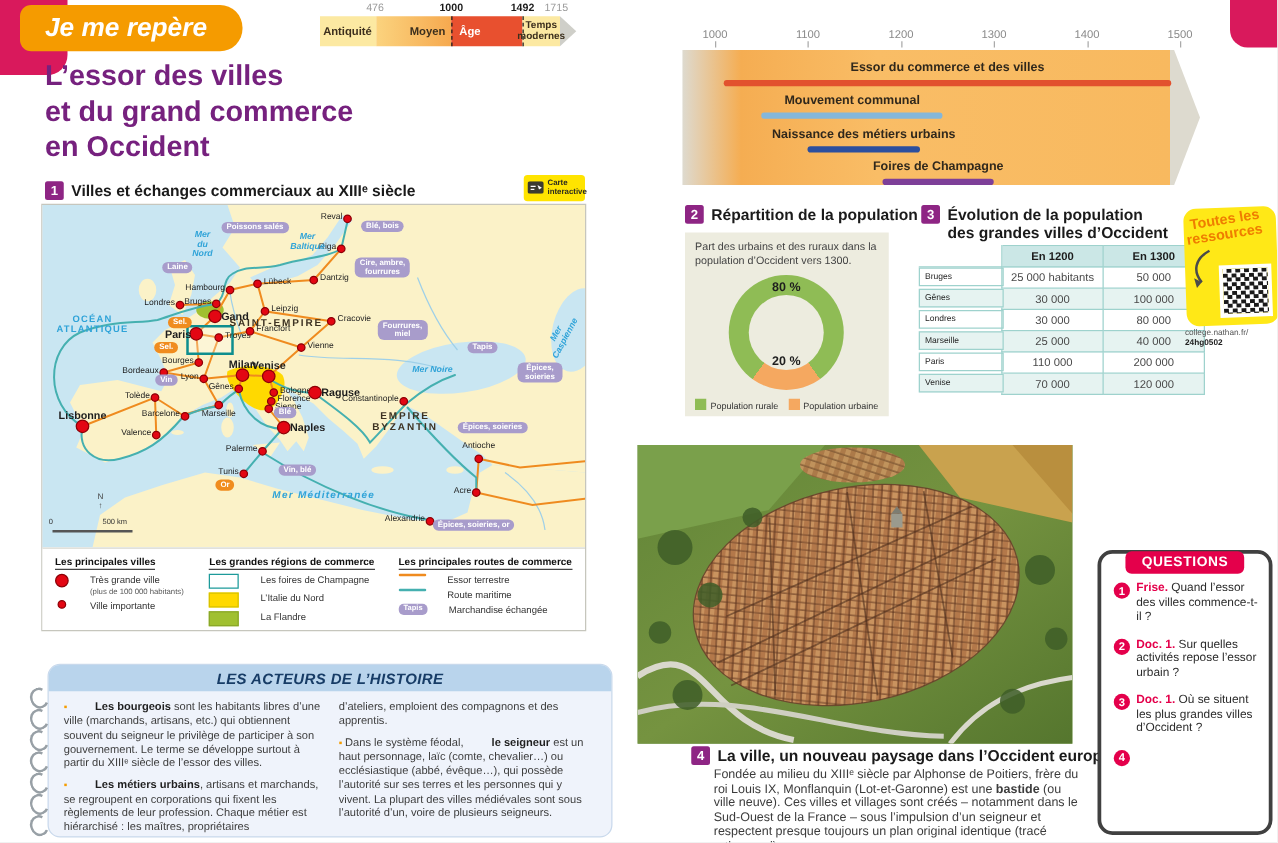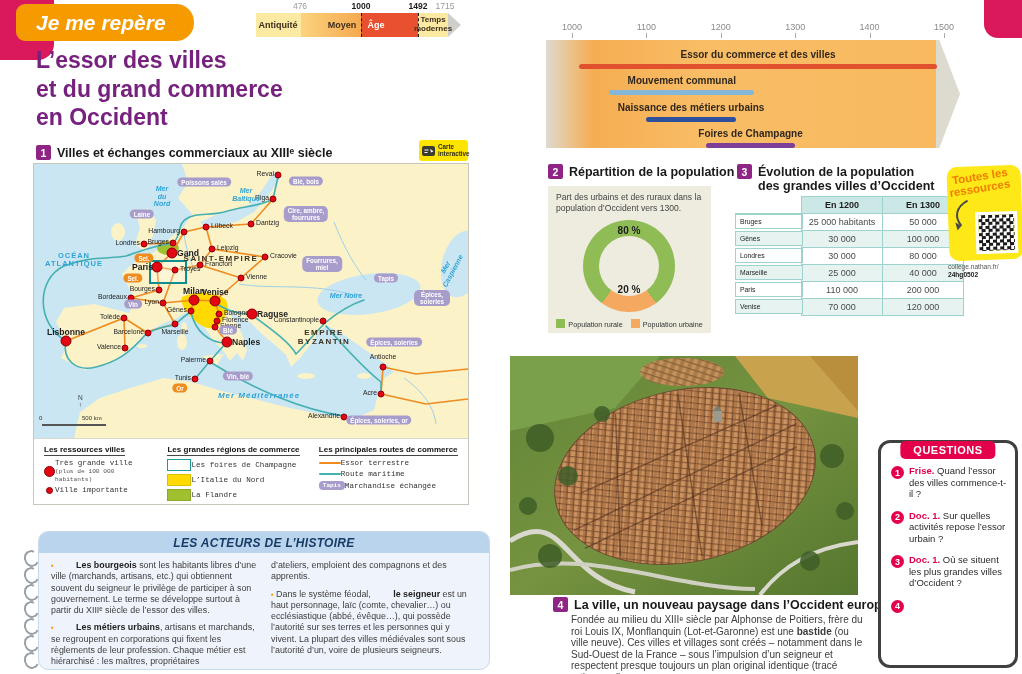--- a/index.html
+++ b/index.html
@@ -66,21 +66,21 @@
   .north{position:absolute;left:44px;top:230px;font-size:6.5px;color:#444;text-align:center;line-height:7px;}
   .scalebar{position:absolute;left:8px;top:260px;width:64px;height:2px;background:#555;}
   .scale0{position:absolute;left:5px;top:251px;font-size:6px;color:#333;}
   .scale500{position:absolute;left:48px;top:251px;font-size:6px;color:#333;}
 
   
   .map-legend{position:relative;width:434px;height:66px;background:#fff;border-top:1px solid #d8d8d0;
               display:flex;padding:6px 10px;box-sizing:border-box;gap:14px;}
   .leg-col{font-size:7.6px;color:#333;}
   .leg-col h4{margin:0 0 3px 0;font-size:8px;color:#111;border-bottom:1px solid #444;display:inline-block;padding-bottom:1px;}
-  .leg-item{display:flex;align-items:center;gap:0;margin-bottom:3px;font-family:Liberation Mono, monospace;}
+  .leg-item{display:flex;gap:17px;margin-bottom:3px;}
   .leg-dot{width:9px;height:9px;border-radius:50%;background:#e30613;border:1px solid #8c0007;flex:none;}
   .leg-dot.sm{width:5px;height:5px;margin:0 2px;}
   .leg-sub{font-size:6.2px;color:#555;}
   .leg-swatch{width:22px;height:10px;flex:none;border:1px solid #bbb;}
   .leg-line{width:22px;height:2px;flex:none;border-radius:2px;}
   .leg-minitag{background:#a89ccb;color:#fff;font-size:6px;font-weight:bold;padding:1px 4px;border-radius:4px;flex:none;}
 
   
   .chrono{left:510px;top:22px;width:452px;height:130px;}
   .fr-tick-label{position:absolute;top:0;font-size:9px;color:#8a8a8a;transform:translateX(-50%);}
@@ -384,21 +384,21 @@
           <div class="sea " style="left: 312px; top: 132px;">Mer Noire</div>
           <div class="sea med" style="left: 225px; top: 232px;">Mer Méditerranée</div>
           <div class="regionlab" style="left: 187px; top: 94px;">SAINT-EMPIRE</div>
           <div class="regionlab" style="left: 290px; top: 173px;">EMPIRE
 BYZANTIN</div>
         </div>
     </div>
 
     <div class="map-legend">
       <div class="leg-col" style="width:118px">
-        <h4>Les ressources villes</h4>
+        <h4>Les principales villes</h4>
         <div class="leg-item">
             <span class="leg-dot"></span>
           <span><span>Très grande ville</span><br><span class="leg-sub">(plus de 100 000 habitants)</span></span>
           </div>
         <div class="leg-item">
             <span class="leg-dot sm"></span>
           <span>Ville importante</span>
           </div>
       </div>
       <div class="leg-col" style="width:148px">

